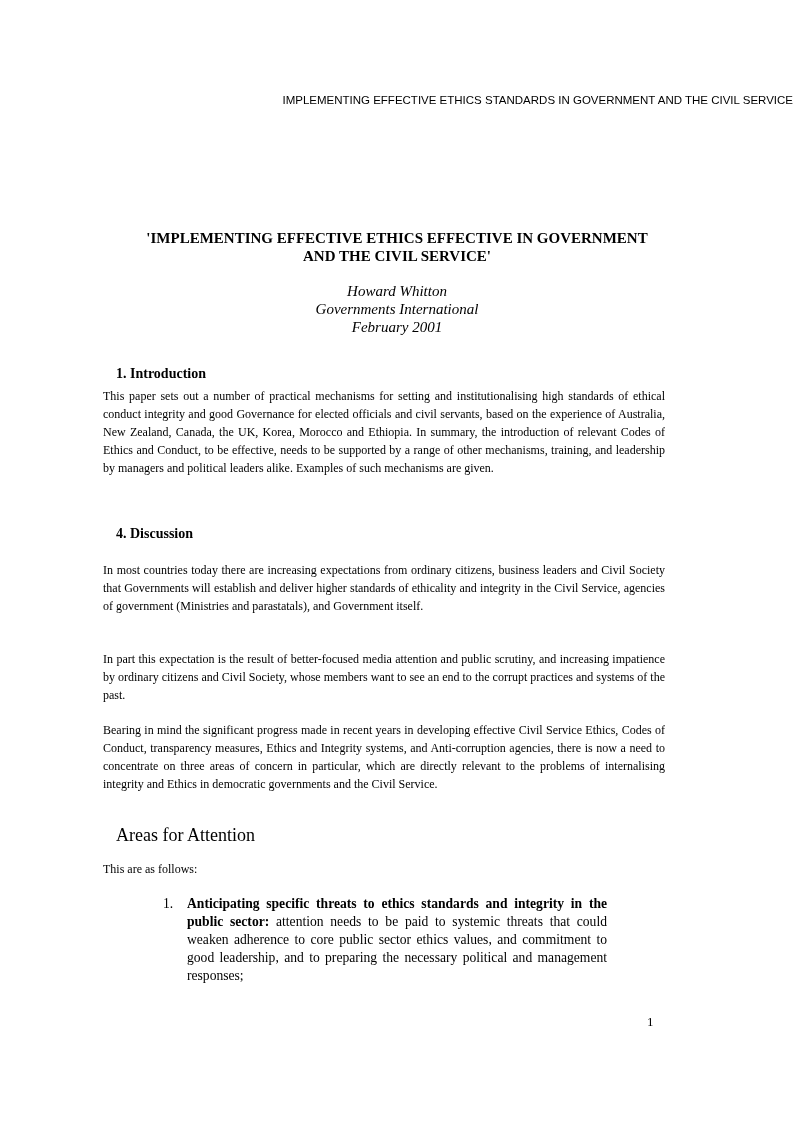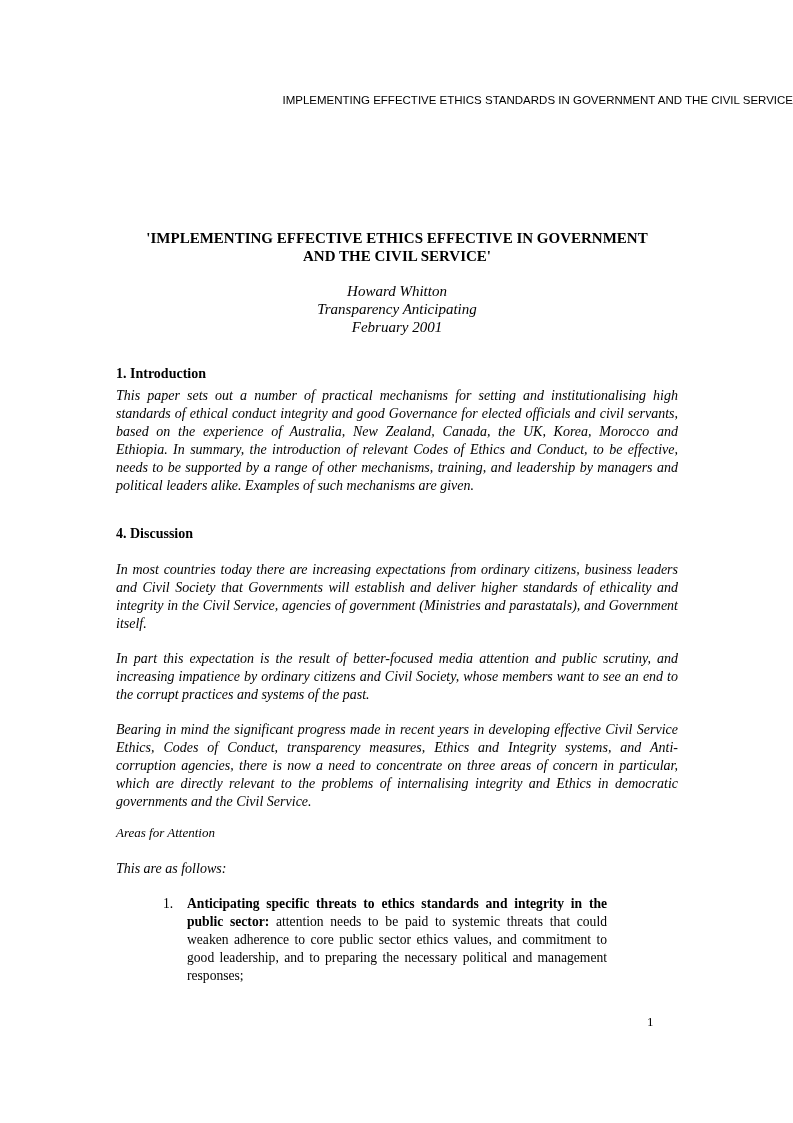--- a/index.html
+++ b/index.html
@@ -16,26 +16,26 @@
   .byline {
     position: absolute; left: 116px; width: 562px; top: 282px; text-align: center;
     font-family: "Liberation Serif", serif; font-style: italic; font-size: 15px; line-height: 18px;
   }
   .byline div { white-space: nowrap; }
   .heading {
     position: absolute; left: 116px; font-family: "Liberation Serif", serif;
     font-weight: bold; font-size: 14px;
   }
   .para {
-    position: absolute; left: 116px; width: 562px; font-family: "Liberation Serif", serif;
-    font-size: 14px; line-height: 18px; text-align: justify; font-style: italic;
+    position: absolute; left: 103px; width: 562px; font-family: "Liberation Serif", serif;
+    font-size: 12px; line-height: 18px; text-align: justify;
   }
   .italic-label {
     position: absolute; left: 116px; font-family: "Liberation Serif", serif;
-    font-style: italic; font-size: 13px;
+    font-size: 18px;
   }
   .list {
     position: absolute; left: 163px; width: 444px; top: 895px;
     font-family: "Liberation Serif", serif; font-size: 13.6px; line-height: 18px;
   }
   .list-item { display: flex; }
   .list-num { width: 24px; flex: none; }
   .list-body { flex: 1; text-align: justify; }
   .list-body b { font-weight: bold; }
   .page-number {
@@ -49,21 +49,21 @@
 
   <div class="running-header">IMPLEMENTING EFFECTIVE ETHICS STANDARDS IN GOVERNMENT AND THE CIVIL SERVICE</div>
 
   <div class="title">
     <div>'IMPLEMENTING EFFECTIVE ETHICS EFFECTIVE IN GOVERNMENT</div>
     <div>AND THE CIVIL SERVICE'</div>
   </div>
 
   <div class="byline">
     <div>Howard Whitton</div>
-    <div>Transparency Anticipating</div>
+    <div>Governments International</div>
     <div>February 2001</div>
   </div>
 
   <div class="heading" style="top:366px;">1. Introduction</div>
 
   <div class="para" style="top:387px;">This paper sets out a number of practical mechanisms for setting and institutionalising high standards of ethical conduct integrity and good Governance for elected officials and civil servants, based on the experience of Australia, New Zealand, Canada, the UK, Korea, Morocco and Ethiopia. In summary, the introduction of relevant Codes of Ethics and Conduct, to be effective, needs to be supported by a range of other mechanisms, training, and leadership by managers and political leaders alike. Examples of such mechanisms are given.</div>
 
   <div class="heading" style="top:526px;">4. Discussion</div>
 
   <div class="para" style="top:561px;">In most countries today there are increasing expectations from ordinary citizens, business leaders and Civil Society that Governments will establish and deliver  higher standards of ethicality and integrity in the Civil Service, agencies of government (Ministries and parastatals), and Government itself.</div>

